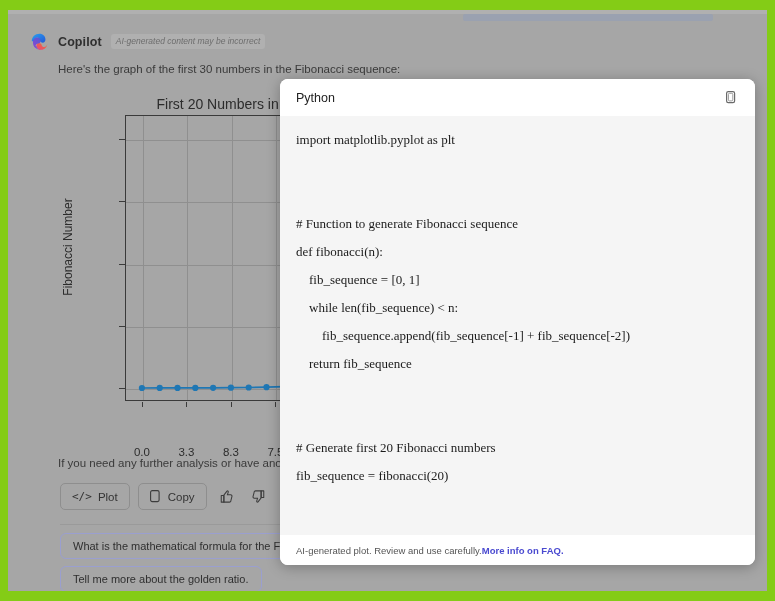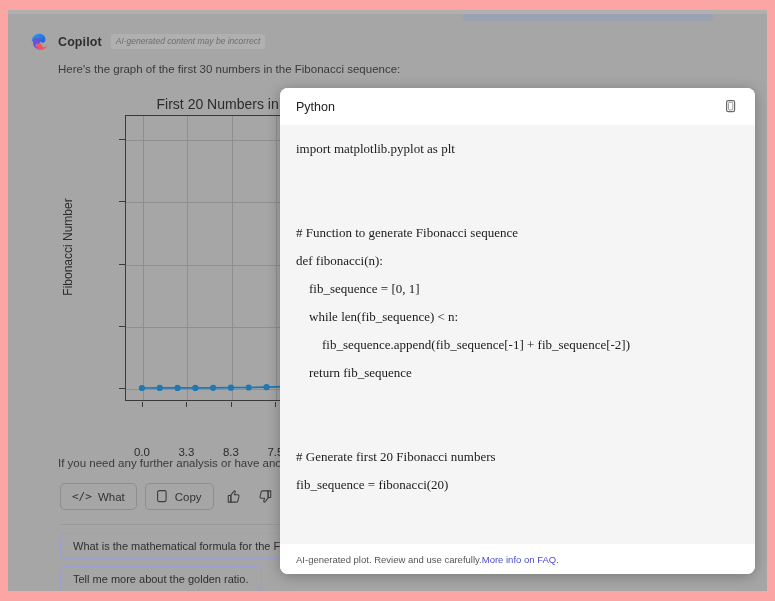--- a/index.html
+++ b/index.html
@@ -5,21 +5,21 @@
   * { box-sizing: border-box; margin: 0; padding: 0; }
   html, body {
     width: 775px; height: 601px;
     background: #ffffff;
     font-family: "Liberation Sans", sans-serif;
     overflow: hidden;
   }
   #root {
     position: relative;
     width: 775px; height: 601px;
-    background: #fca5a5;
+    background: #84cc16;
   }
   
   .page {
     position: absolute;
     left: 8px; top: 10px;
     width: 759px; height: 581px;
     background: #a6a6a6;
     overflow: hidden;
   }
   .topstrip {
@@ -143,21 +143,21 @@
     display: flex; align-items: center;
     border: 1px solid #9a9fd0; border-radius: 6px;
     background: transparent;
     font-size: 11px; color: #2f2f2f;
     white-space: nowrap;
   }
 
   
   .code-panel {
     position: absolute;
-    left: 280px; top: 88px;
+    left: 280px; top: 79px;
     width: 475px; height: 486px;
     background: #ffffff;
     border-radius: 8px;
     box-shadow: 0 2px 14px rgba(0,0,0,.28);
     overflow: hidden;
     display: flex; flex-direction: column;
   }
   .code-head {
     height: 37px; flex: 0 0 37px;
     display: flex; align-items: center; justify-content: space-between;
@@ -176,21 +176,21 @@
     white-space: pre;
     overflow: hidden;
   }
   .code-foot {
     flex: 0 0 30px;
     display: flex; align-items: center;
     padding-left: 16px;
     background: #ffffff;
     font-size: 9.5px; color: #555;
   }
-  .code-foot a { color: #4a4ad0; text-decoration: none; }
+  .code-foot a { color: #4a4ad0; text-decoration: none; font-weight: bold; }
 </style>
 </head>
 <body>
 
 <div id="root">
 
   <div class="page">
     <div class="topstrip"></div>
     <div class="topchip"></div>
 
@@ -281,21 +281,21 @@
           <div class="xtick-label" style="left: 227.402px; top: 320px;">7.5</div>
           <div class="xtick-mark" style="left: 227.402px; top: 312px;"></div>
         </div>
     </div>
 
     <div class="outro-text">If you need any further analysis or have another</div>
 
     <div class="action-row">
       <button class="act-btn">
         <span style="font-family:'DejaVu Sans Mono',monospace;font-size:11px;">&lt;/&gt;</span>
-        <span>What</span>
+        <span>Plot</span>
       </button>
       <button class="act-btn">
         <svg width="12" height="14" viewBox="0 0 12 14">
           <rect x="0.6" y="0.6" width="8.5" height="11" rx="1.6" fill="none" stroke="#3c3c3c" stroke-width="1.1"></rect>
           <path d="M10.2 2.6h.6a1 1 0 0 1 1 1v8a1.8 1.8 0 0 1-1.8 1.8H3.4" fill="none" stroke="#3c3c3c" stroke-width="1.1" opacity="0"></path>
         </svg>
         <span>Copy</span>
       </button>
       <button class="icon-btn">
         <svg width="15" height="15" viewBox="0 0 16 16">

